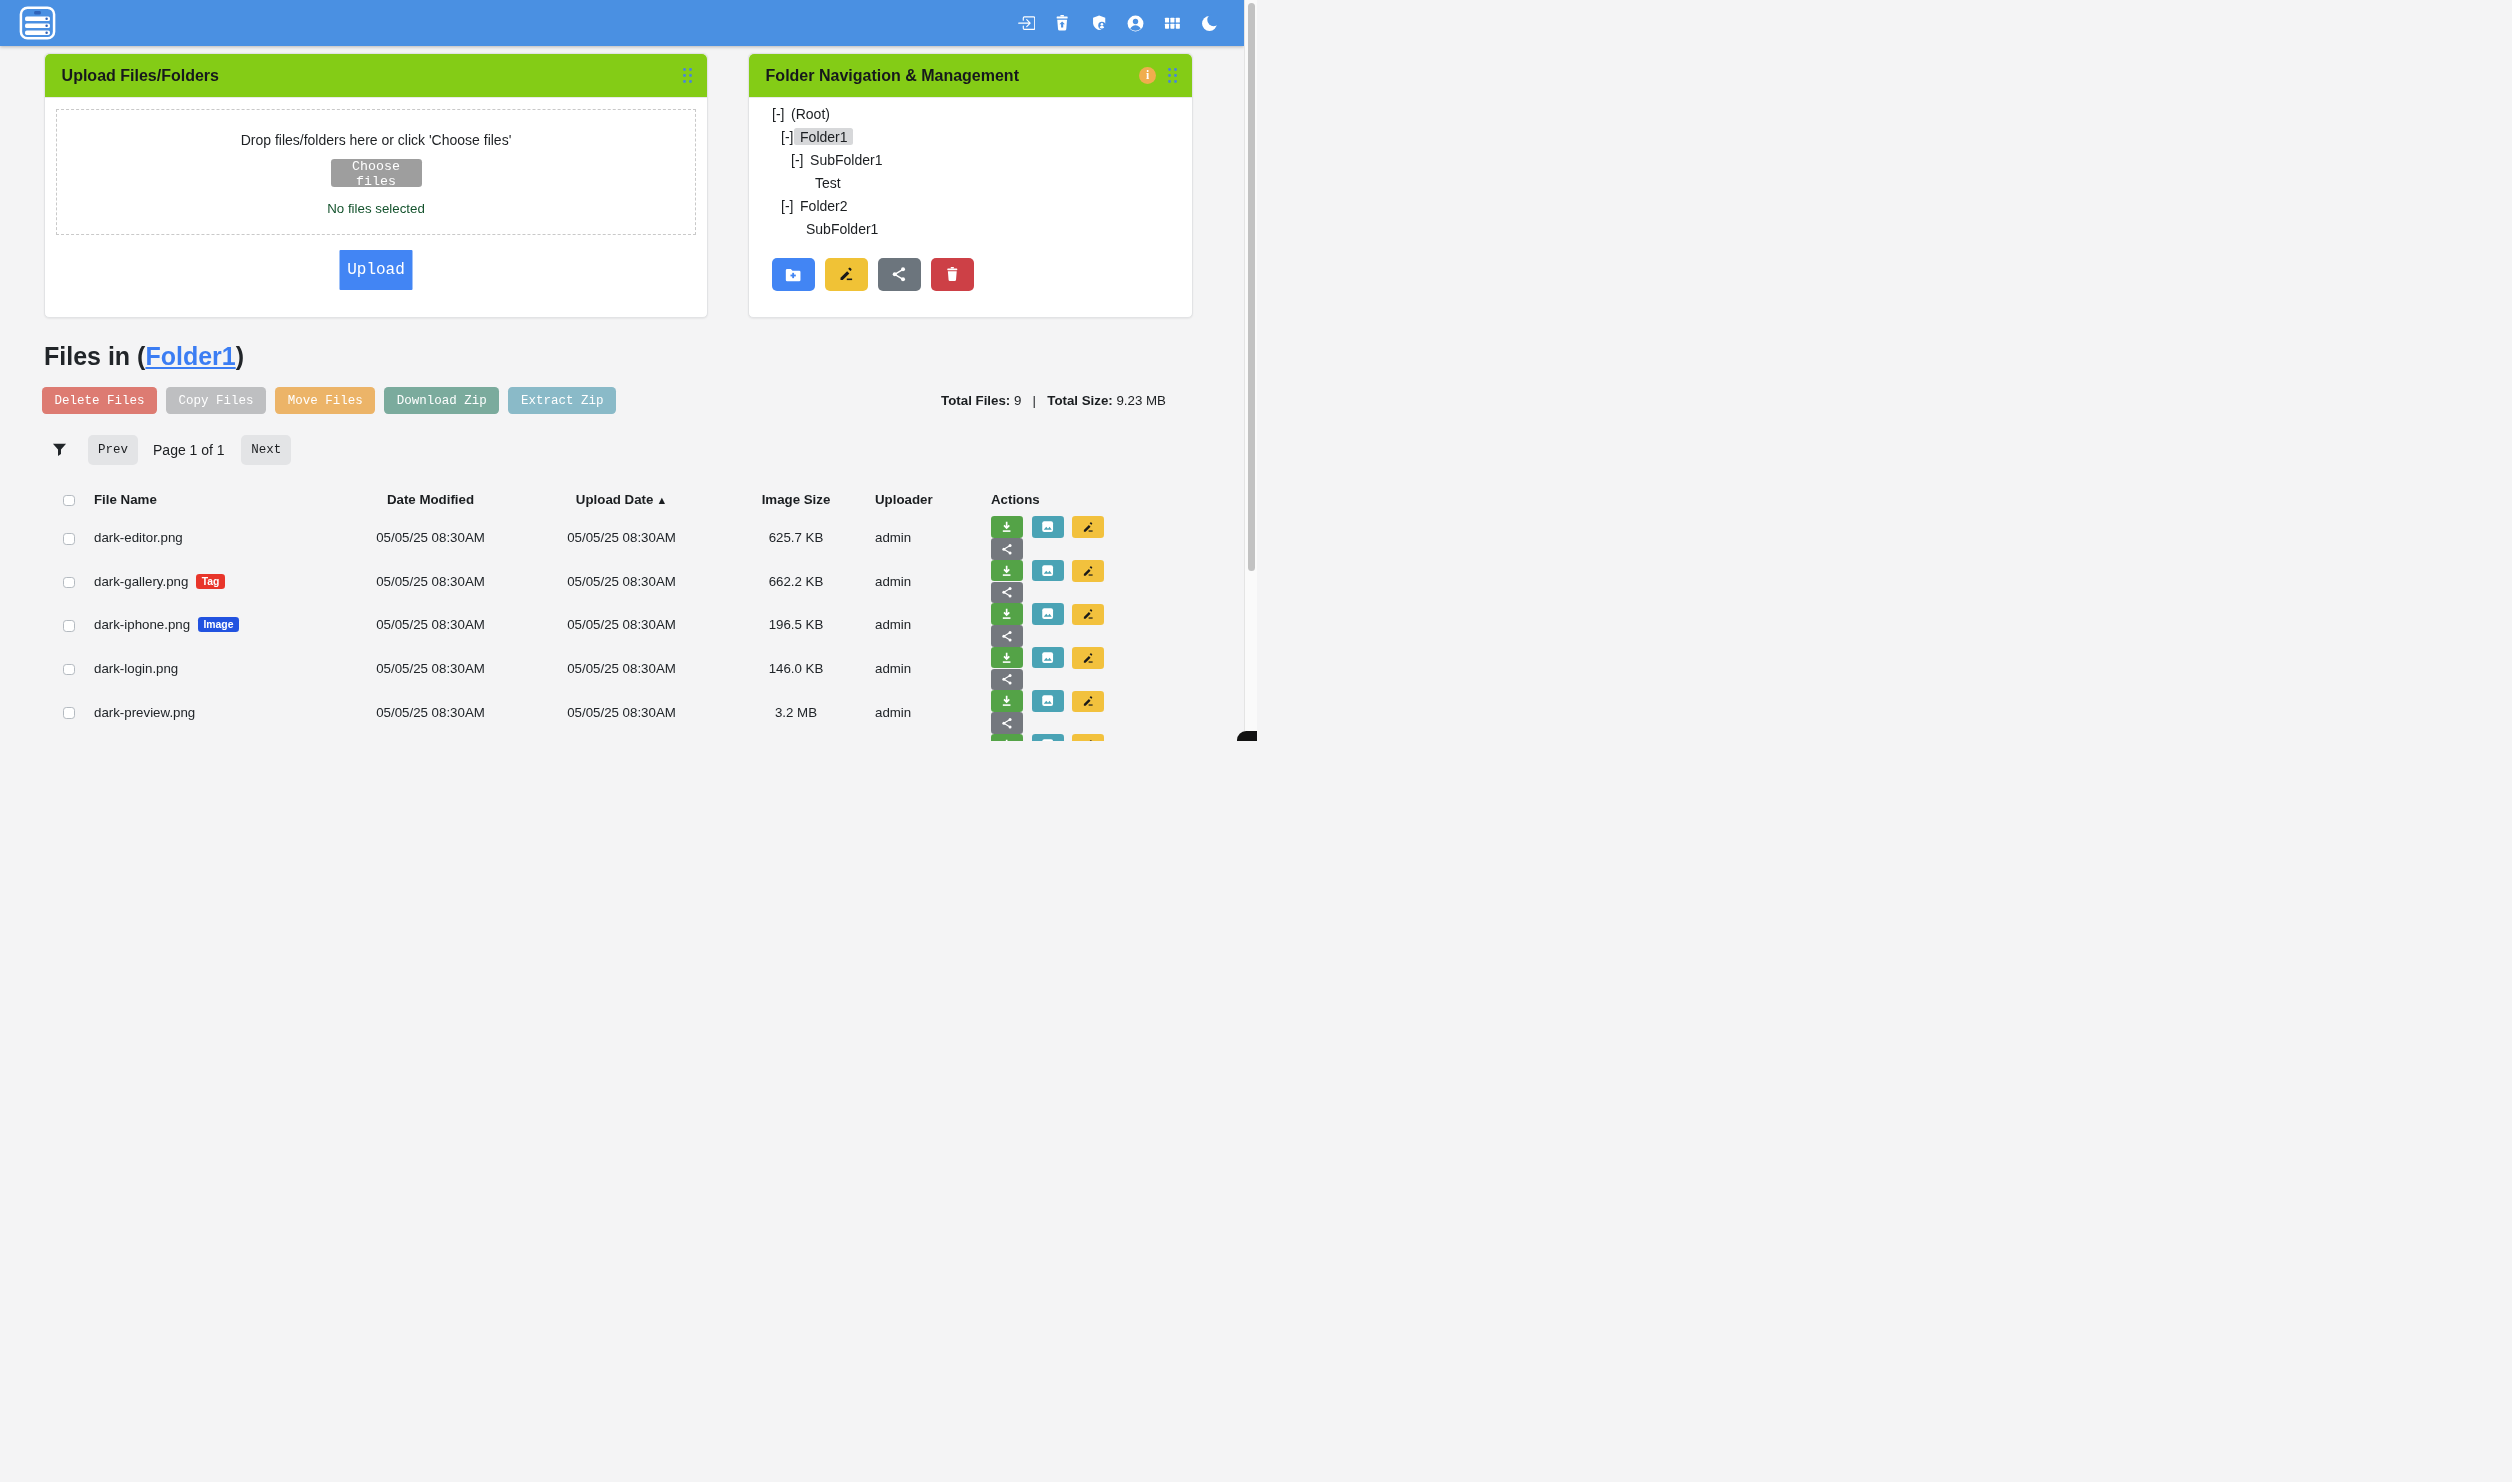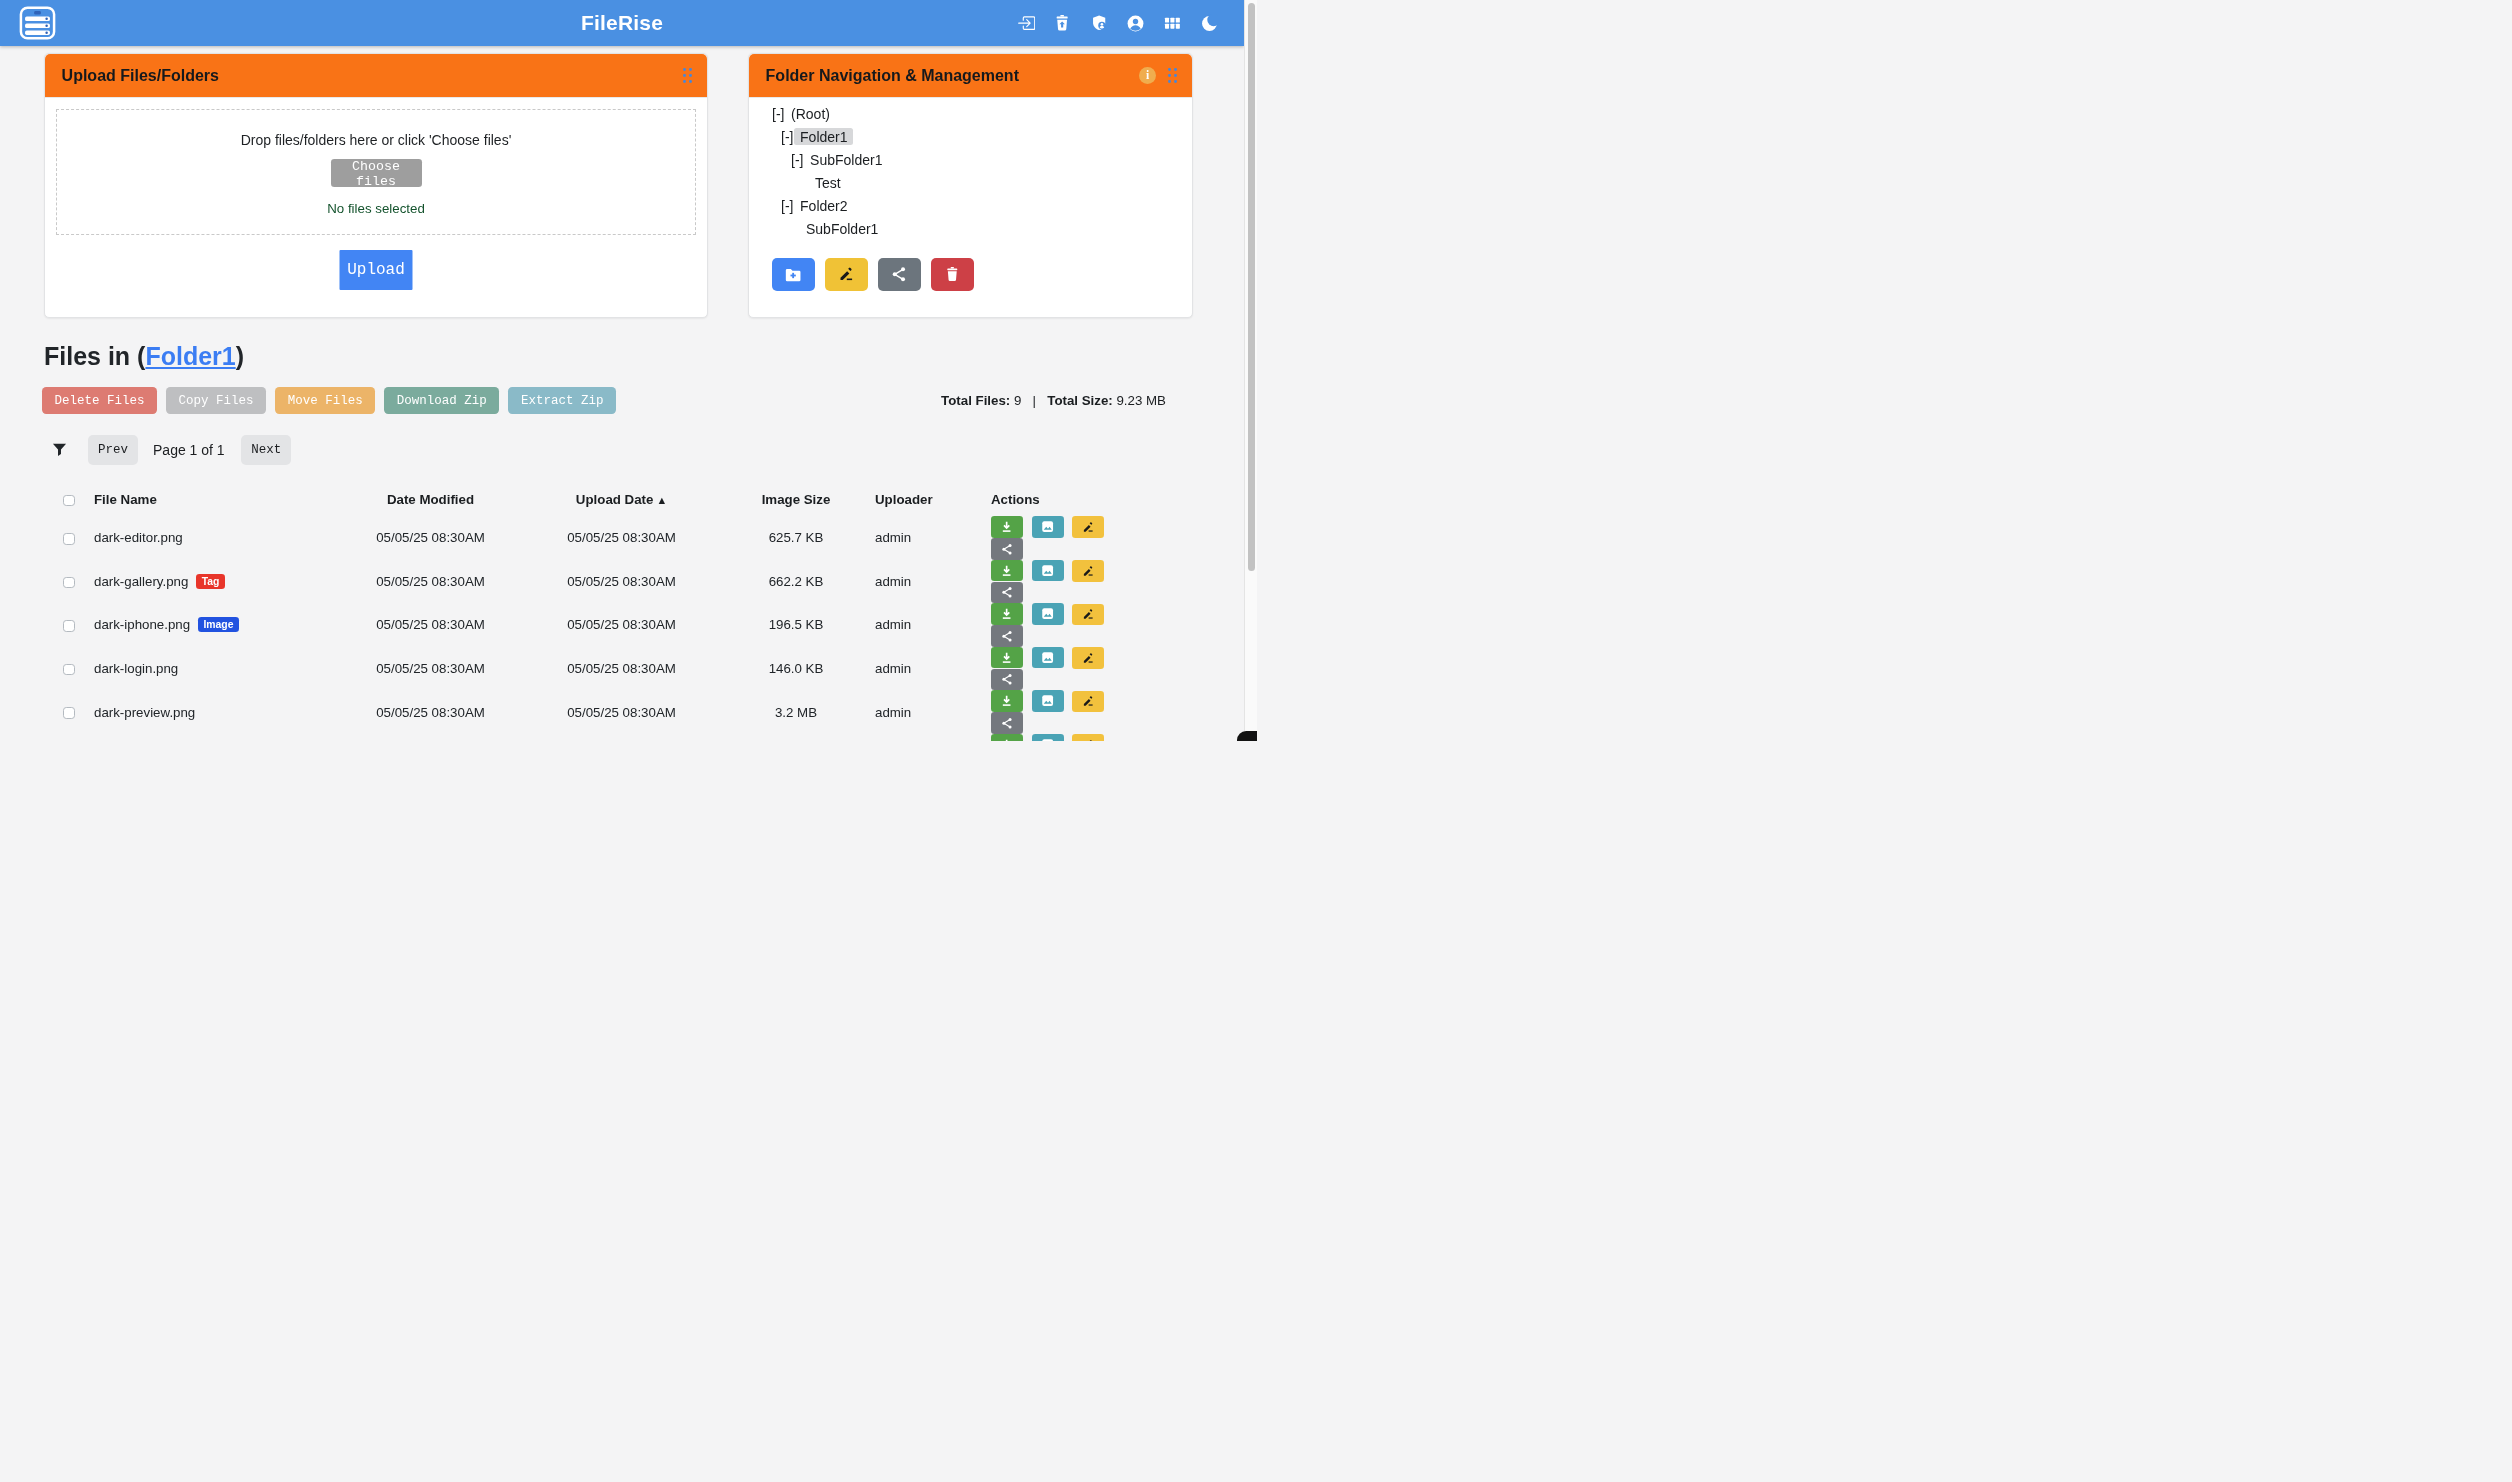--- a/index.html
+++ b/index.html
@@ -29,21 +29,21 @@
   
   .card {
     position:absolute; top:53px; height:265px; background:#fff;
     border:0.8px solid #e2e3e5; border-radius:5px;
     box-shadow:0 0.8px 1.7px rgba(0,0,0,.06);
   }
   #upload-card { left:44px; width:664px; }
   #folder-card { left:748px; width:445px; }
   .card-header {
     height:44px; display:flex; align-items:center;
-    padding:0 15px 0 16.6px; background:#f97316;
+    padding:0 15px 0 16.6px; background:#84cc16;
     border-bottom:0.8px solid #e8e9ea; border-radius:5px 5px 0 0;
   }
   .card-title { font-size:16px; font-weight:bold; color:#16191c; }
   .card-header-right { margin-left:auto; display:flex; align-items:center; gap:11.6px; }
   .drag-handle { display:grid; grid-template-columns:repeat(2,3.3px); grid-auto-rows:3.3px; gap:2.5px; cursor:grab; }
   .drag-handle i { width:2.9px; height:2.9px; border-radius:50%; background:#4a86d8; }
   .info-badge {
     width:17.5px; height:17.5px; border-radius:50%; color:#fff;
     font-family:"Liberation Serif", serif; font-weight:bold; font-size:11.6px;
     display:flex; align-items:center; justify-content:center;
@@ -140,21 +140,20 @@
       <rect x="2" y="2" width="40" height="37" rx="8" fill="none" stroke="#fff" stroke-width="3"></rect>
       <rect x="18" y="6" width="8" height="4.4" rx="1.6" fill="#2f63b8"></rect>
       <rect x="7" y="12.6" width="30" height="5.6" rx="2" fill="#fff"></rect>
         <circle cx="33" cy="15.4" r="1.5" fill="#2f63b8"></circle>
       <rect x="7" y="21" width="30" height="5.6" rx="2" fill="#fff"></rect>
         <circle cx="33" cy="23.8" r="1.5" fill="#2f63b8"></circle>
       <rect x="7" y="29.4" width="30" height="5.6" rx="2" fill="#fff"></rect>
         <circle cx="33" cy="32.2" r="1.5" fill="#2f63b8"></circle>
     </svg>
   </span>
-  <div class="app-title">FileRise</div>
   <div class="top-icons">
     <button class="top-icon-btn">
       <svg width="18.3" height="18.3" viewBox="0 0 16 16" fill="#fff">
         <path d="M6 3.5a.5.5 0 0 1 .5-.5h8a.5.5 0 0 1 .5.5v9a.5.5 0 0 1-.5.5h-8a.5.5 0 0 1-.5-.5v-2a.5.5 0 0 0-1 0v2A1.5 1.5 0 0 0 6.5 14h8a1.5 1.5 0 0 0 1.5-1.5v-9A1.5 1.5 0 0 0 14.5 2h-8A1.5 1.5 0 0 0 5 3.5v2a.5.5 0 0 0 1 0v-2z"></path>
         <path d="M11.854 8.354a.5.5 0 0 0 0-.708l-3-3a.5.5 0 1 0-.708.708L10.293 7.5H1.5a.5.5 0 0 0 0 1h8.793l-2.147 2.146a.5.5 0 0 0 .708.708l3-3z"></path>
       </svg>
     </button>
     <button class="top-icon-btn">
       <svg width="18.3" height="18.3" viewBox="0 0 24 24">
         <rect x="9.6" y="1.4" width="4.8" height="2" rx="0.7" fill="#fff"></rect>

